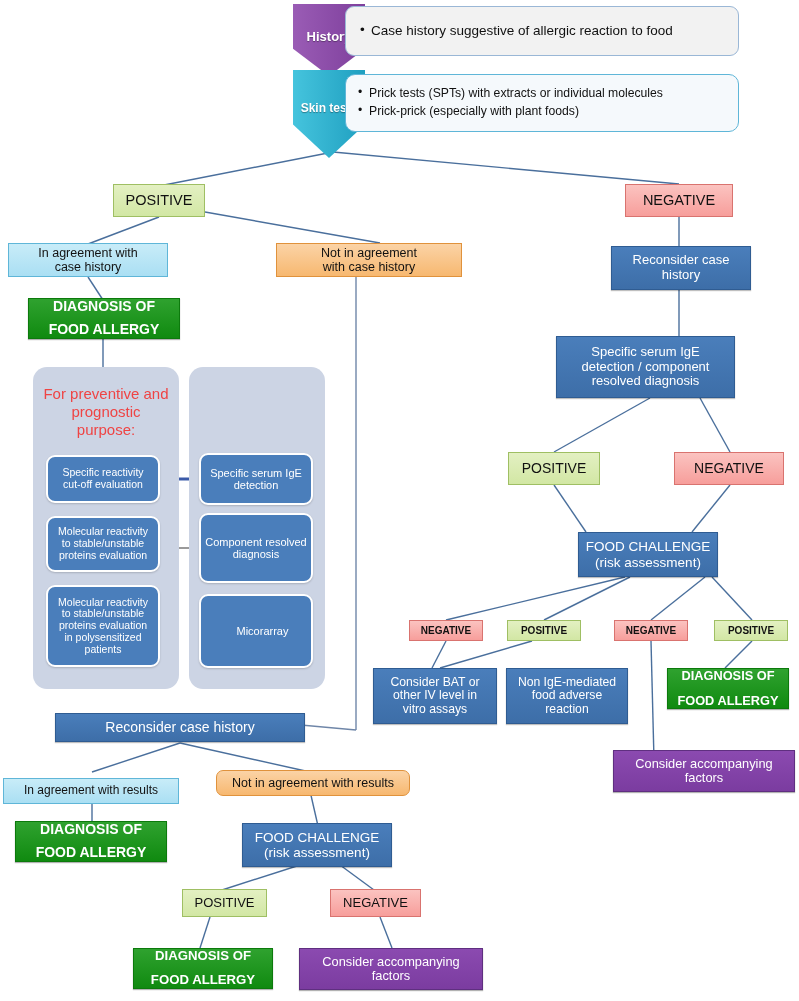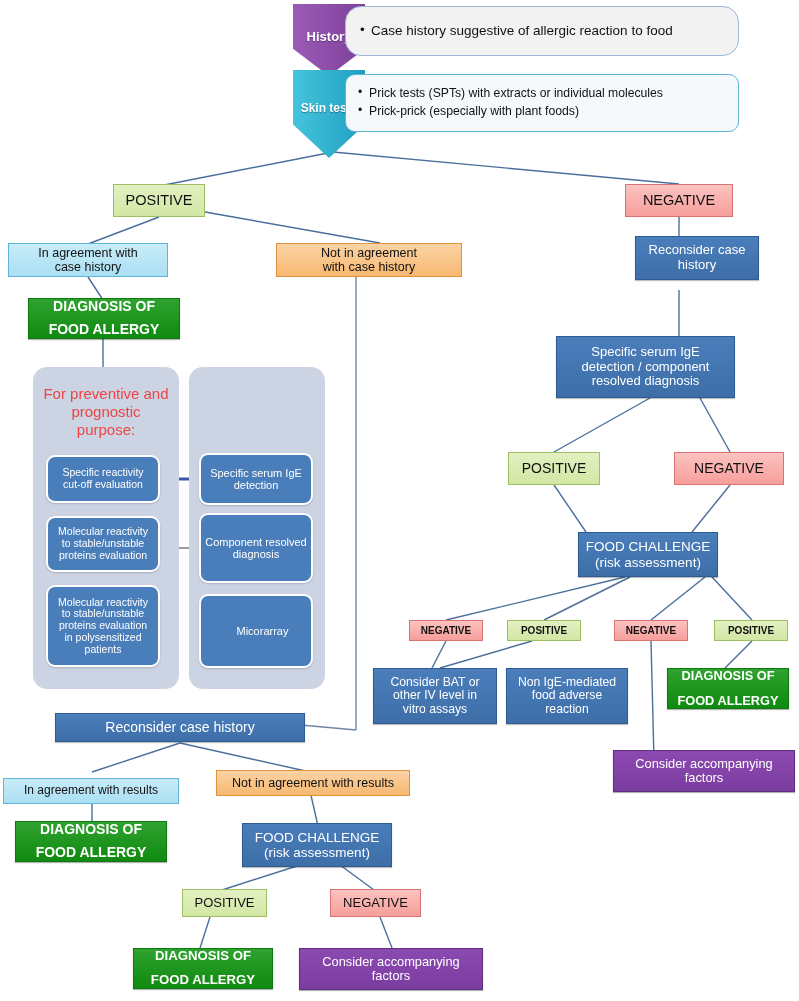--- a/index.html
+++ b/index.html
@@ -14,21 +14,21 @@
   .b-blue-round{background:#4a7ebb;border:2px solid #ffffff;border-radius:9px;color:#ffffff;
           box-shadow:0 1px 2px rgba(0,0,0,.18);}
   .b-green-lt{background:linear-gradient(#e3f0c2,#d2e7a4);border:1px solid #9fbf63;color:#111;}
   .b-red-lt{background:linear-gradient(#fbc3c0,#f79e9b);border:1px solid #d9736f;color:#111;}
   .b-cyan{background:linear-gradient(#c8ecf8,#aadff3);border:1px solid #5fb6d8;color:#111;}
   .b-orange{background:linear-gradient(#fbd3a6,#f7b870);border:1px solid #e0923c;color:#111;}
   .b-green-dk{background:linear-gradient(#2fa22f,#108a10);border:1px solid #0c7a0c;color:#ffffff;
           box-shadow:0 1px 1px rgba(0,0,0,.3);justify-content:space-between;}
   .b-purple{background:linear-gradient(#8b4ab0,#7b3ca0);border:1px solid #5f2f80;color:#ffffff;
           box-shadow:0 1px 1px rgba(0,0,0,.3);}
-  .b-white-round{background:#f2f2f2;border:1px solid #9ab7d6;border-radius:16px;color:#111;
+  .b-white-round{background:#f2f2f2;border:1px solid #9ab7d6;border-radius:9px;color:#111;
           text-align:left;justify-content:flex-start;}
   .b-white-round2{background:#f5f9fc;border:1px solid #5fb6d8;border-radius:10px;color:#111;
           text-align:left;justify-content:flex-start;}
   .panel{background:#ccd4e4;border-radius:14px;}
 
   .chev{position:absolute;display:flex;align-items:center;justify-content:center;color:#fff;}
   .chev .lbl{position:relative;z-index:2;font-size:13px;font-weight:600;text-shadow:0 1px 1px rgba(0,0,0,.35);}
 
   .bullets{margin:0;padding:0;list-style:none;}
   .bullets li{position:relative;padding-left:11px;}
@@ -176,21 +176,21 @@
     <span>detection</span>
   </div>
   <div class="node b-blue-round" style="left:199px;top:513px;width:114px;height:70px;font-size:11px;flex-direction:column;padding:0 4px;">
     <span>Component resolved</span>
     <span>diagnosis</span>
   </div>
   <div class="node b-blue-round" style="left:199px;top:594px;width:114px;height:74px;font-size:11px;padding-left:13px;">
     <span>Micorarray</span>
   </div>
 
-  <div class="node b-blue" style="left:611px;top:236px;width:124px;height:44px;font-size:13px;flex-direction:column;margin-left:24px;">
+  <div class="node b-blue" style="left:611px;top:246px;width:140px;height:44px;font-size:13px;flex-direction:column;">
     <span>Reconsider case</span>
     <span>history</span>
   </div>
 
   <div class="node b-blue" style="left:556px;top:336px;width:179px;height:62px;font-size:13px;flex-direction:column;">
     <span>Specific serum IgE</span>
     <span>detection / component</span>
     <span>resolved diagnosis</span>
   </div>
 
@@ -242,21 +242,21 @@
   </div>
 
   <div class="node b-blue" style="left:55px;top:713px;width:250px;height:29px;font-size:14px;">
     <span>Reconsider case history</span>
   </div>
 
   <div class="node b-cyan" style="left:3px;top:770px;width:176px;height:26px;font-size:12px;margin-top:8px;">
     <span>In agreement with results</span>
   </div>
 
-  <div class="node b-orange" style="left:216px;top:770px;width:194px;height:26px;font-size:12.5px;">
+  <div class="node b-orange" style="left:216px;top:770px;width:194px;height:26px;font-size:12.5px;border-radius:7px;">
     <span>Not in agreement with results</span>
   </div>
 
   <div class="node b-green-dk" style="left:15px;top:821px;width:152px;height:41px;font-size:14px;font-weight:600;flex-direction:column;">
     <span>DIAGNOSIS OF</span>
     <span>FOOD ALLERGY</span>
   </div>
 
   <div class="node b-blue" style="left:242px;top:823px;width:150px;height:44px;font-size:13.5px;flex-direction:column;">
     <span>FOOD CHALLENGE</span>

